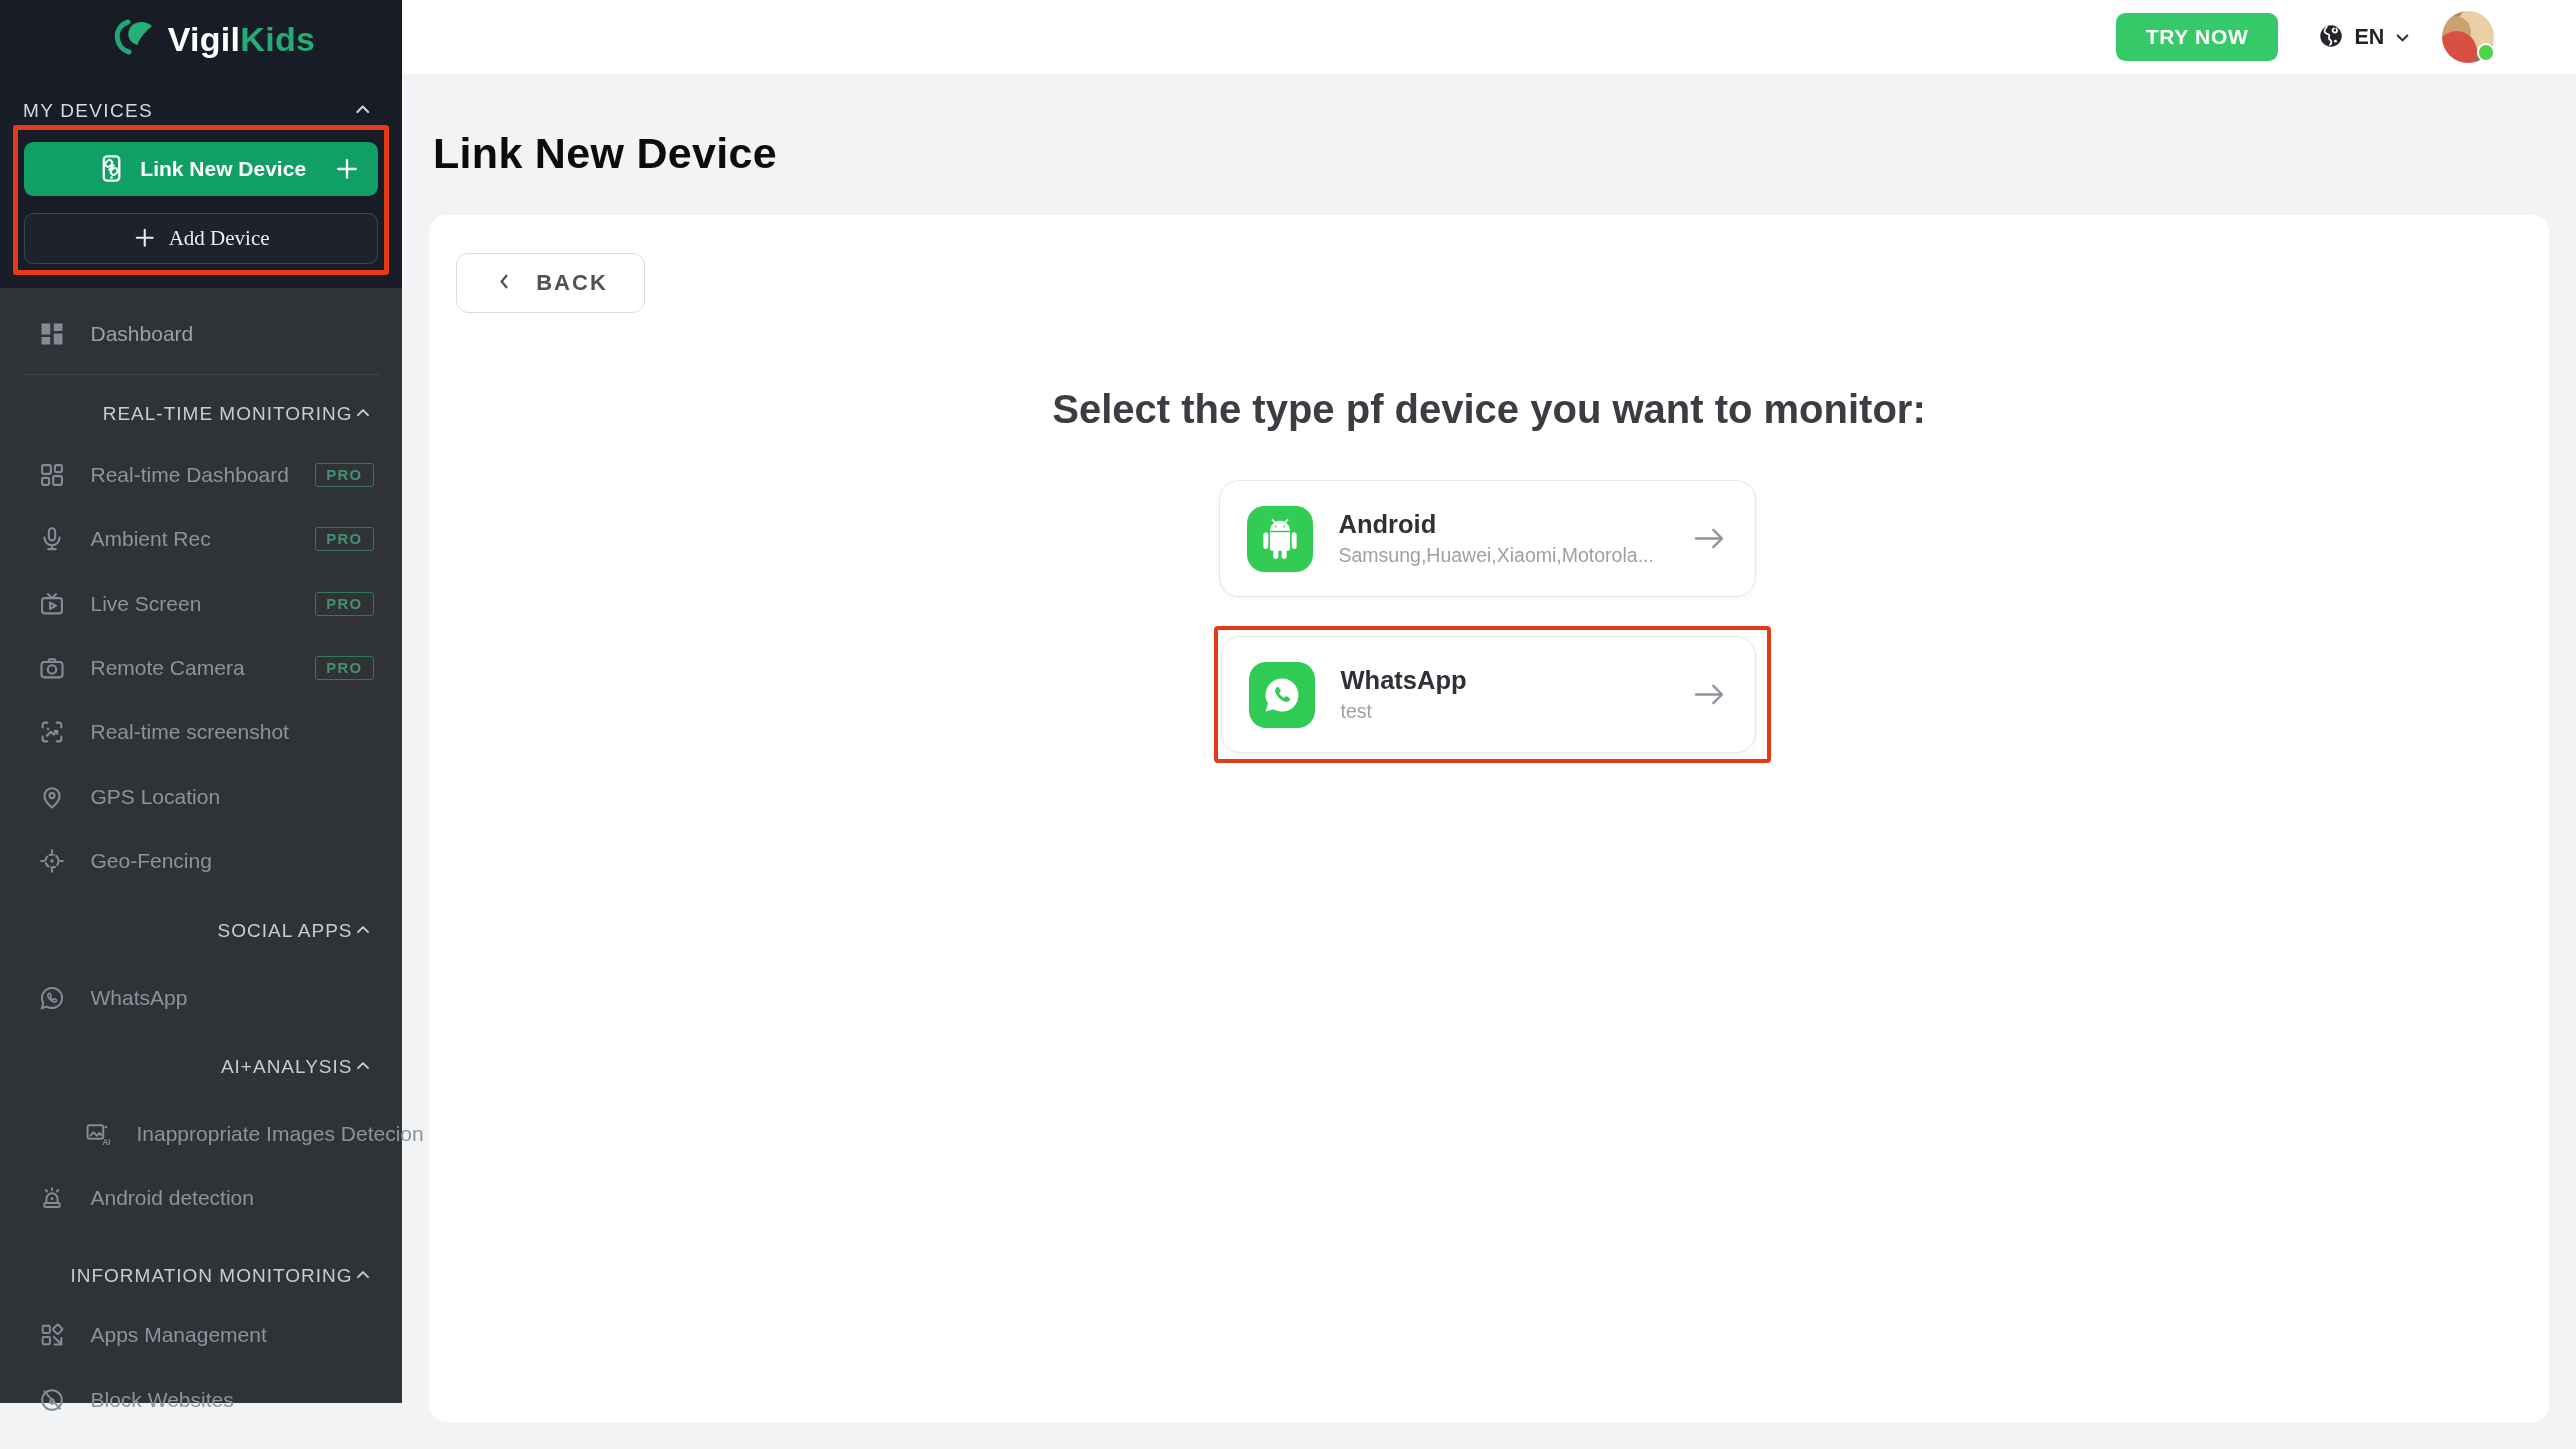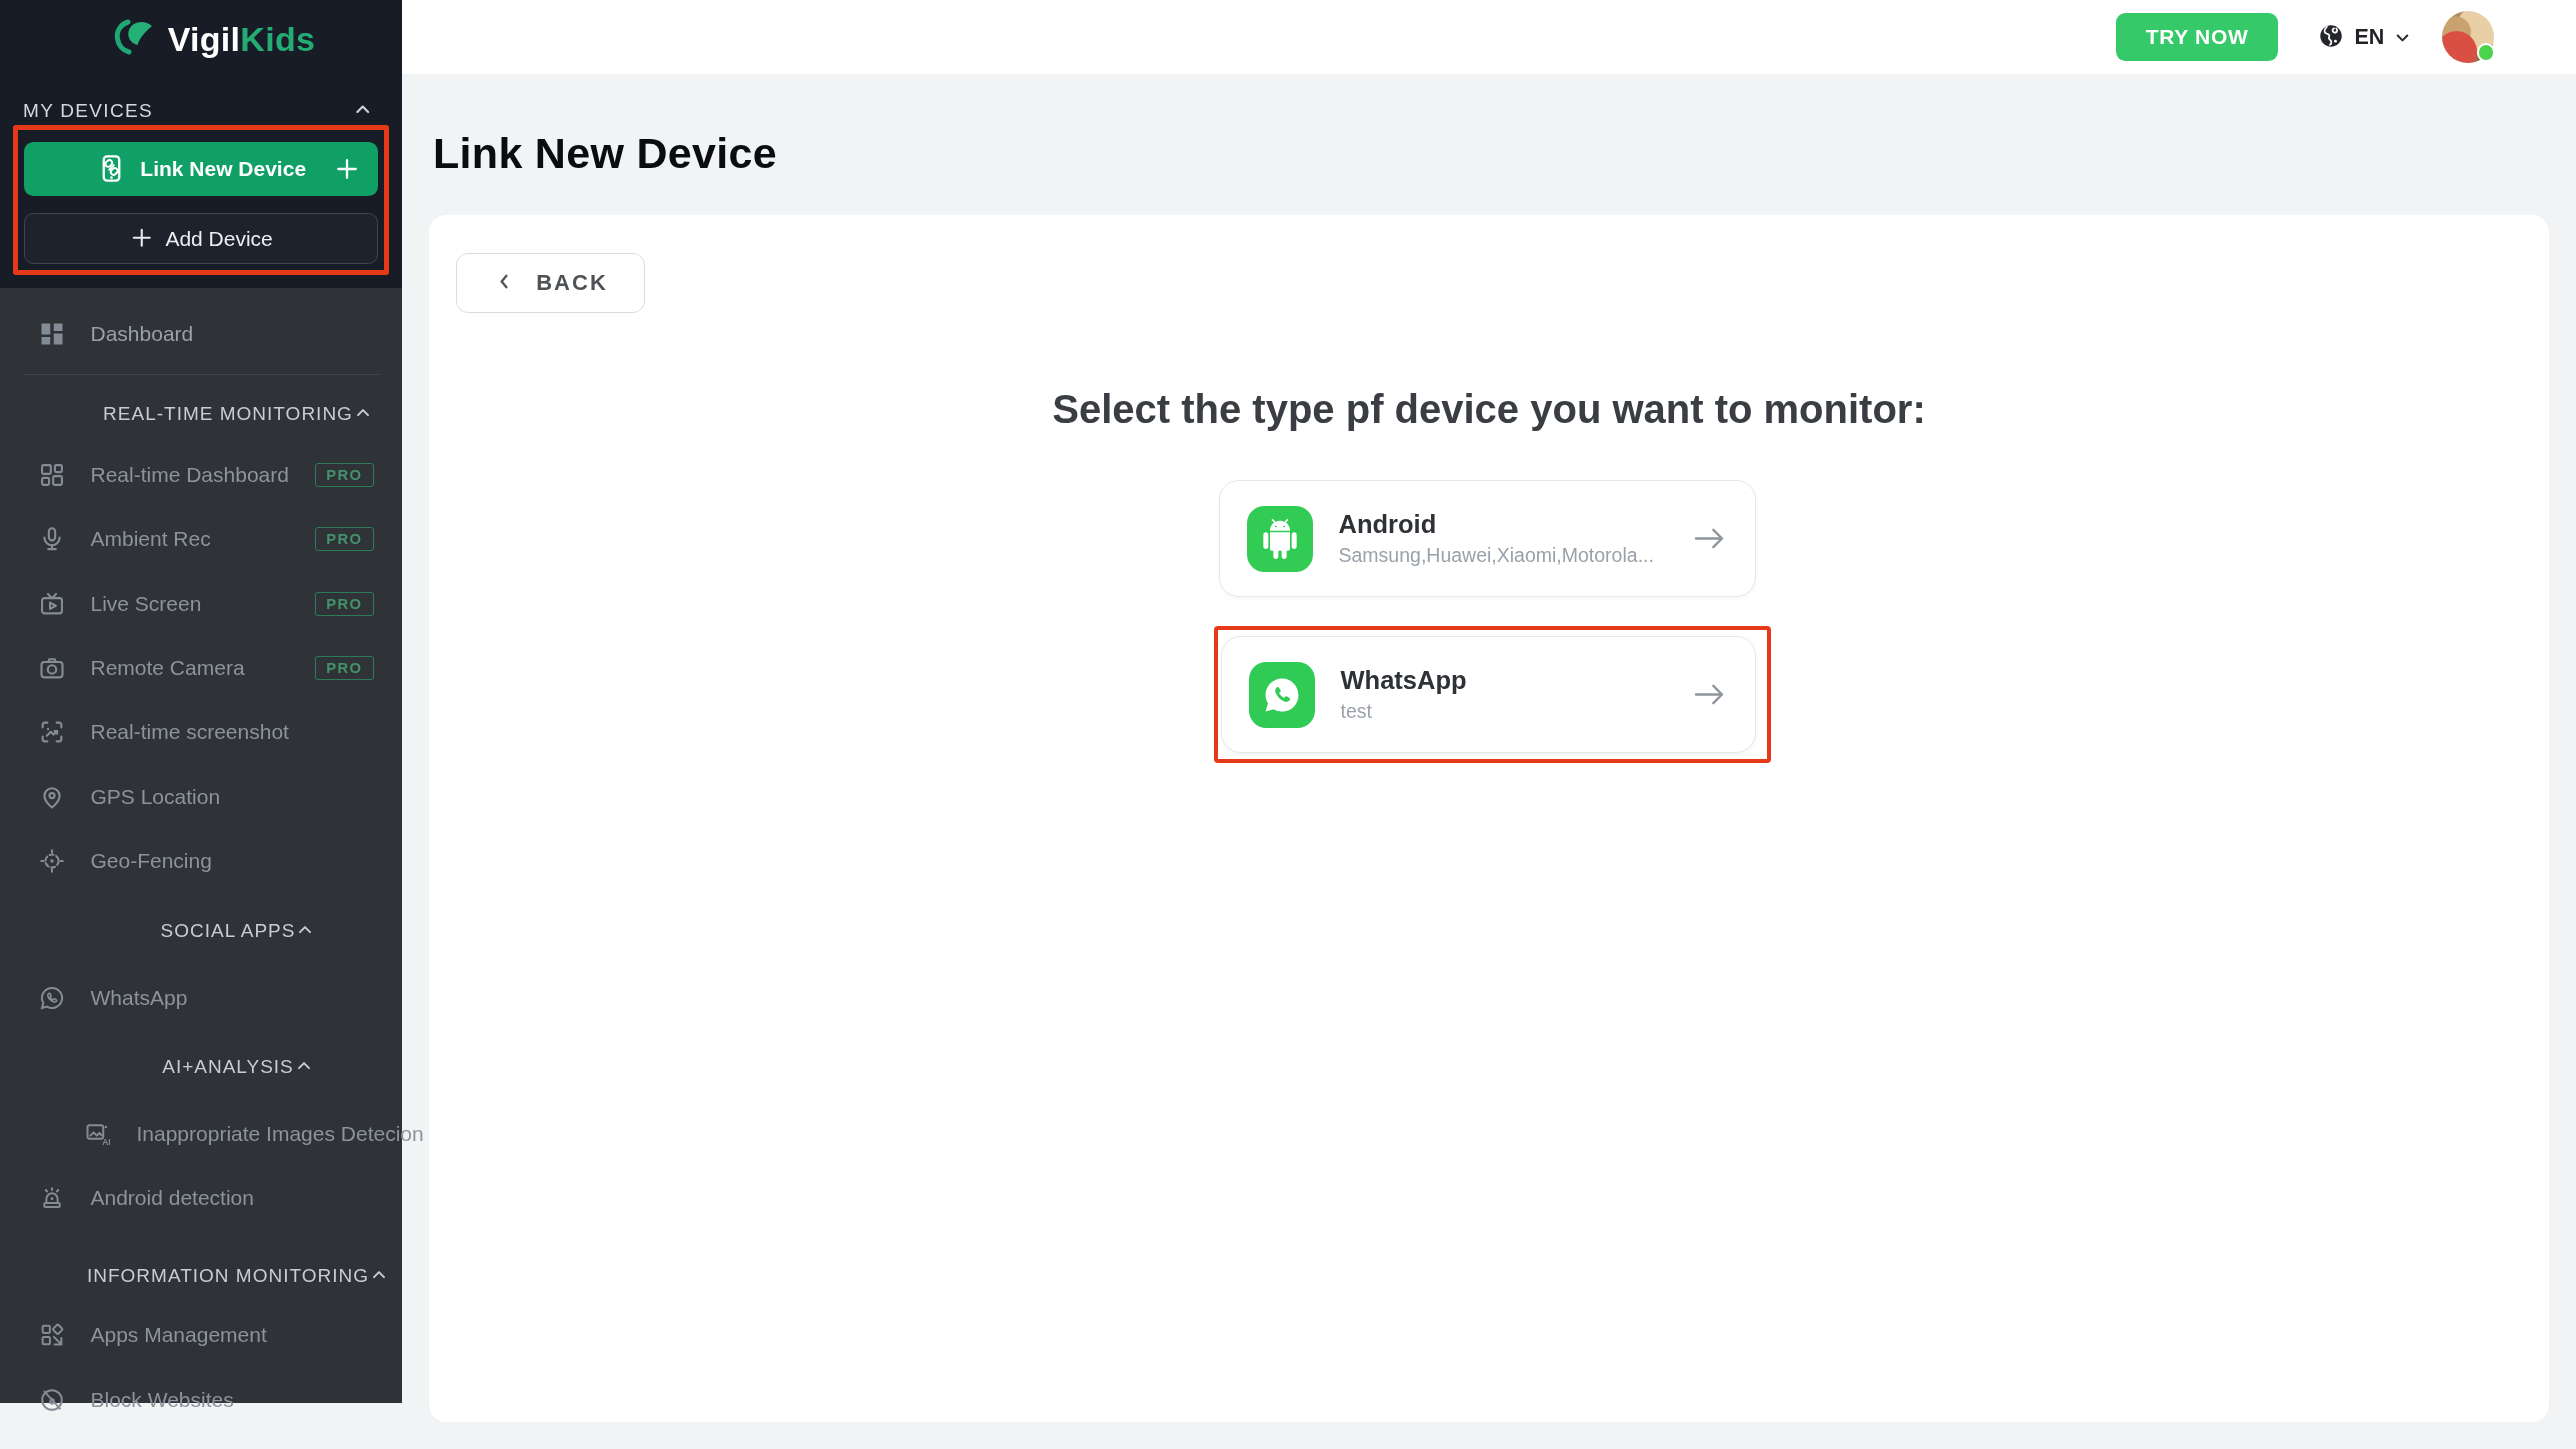--- a/index.html
+++ b/index.html
@@ -12,27 +12,27 @@
   .logo{position:absolute;left:113px;top:14.8px;display:flex;align-items:center;gap:6.7px;}
   .logo-text{font-size:34px;font-weight:800;color:#ffffff;letter-spacing:0.3px;}
   .logo-text .kids{color:#23ad74;}
   .mydev-row{position:absolute;left:23px;top:99px;width:350px;display:flex;align-items:center;justify-content:space-between;}
   .mydev-label{font-size:19px;color:#d5d9de;letter-spacing:1.3px;font-weight:500;}
   .anno{position:absolute;border:5.4px solid #e53917;box-sizing:border-box;z-index:5;pointer-events:none;}
   .anno-devices{left:13.4px;top:125px;width:376px;height:150px;border-radius:2.7px;}
   .btn-link-new{position:absolute;left:24px;top:142px;width:354px;height:54px;background:#10a066;border-radius:9.4px;display:flex;align-items:center;justify-content:center;gap:13.4px;color:#fff;}
   .btn-link-new .lbl{font-size:21px;font-weight:600;}
   .btn-link-new .plus{position:absolute;right:17.4px;top:50%;transform:translateY(-50%);display:flex;}
-  .btn-add{position:absolute;left:24px;top:213px;width:354px;height:51px;background:#1d222c;border:1.3px solid #40464f;box-sizing:border-box;border-radius:9.4px;display:flex;align-items:center;justify-content:center;gap:10.7px;color:#eceef1;}
+  .btn-add{position:absolute;left:24px;top:213px;width:354px;height:51px;background:#1d222c;border:1.3px solid #40464f;box-sizing:border-box;border-radius:9.4px;display:flex;align-items:center;justify-content:center;gap:10.7px;color:#eceef1;font-family:Liberation Serif, serif;}
   .btn-add .lbl{font-size:21px;font-weight:500;}
 
   .nav-row{position:absolute;left:0;width:402px;height:64px;display:flex;align-items:center;padding:0 28px 0 37px;box-sizing:border-box;color:#8d939c;}
   .nav-row .nicon{width:29.5px;height:29.5px;display:flex;align-items:center;justify-content:center;color:#858c95;flex:0 0 29.5px;}
   .nav-row .nlabel{font-size:21px;margin-left:24px;white-space:nowrap;}
-  .nav-head{position:absolute;left:0;width:402px;height:64px;display:flex;align-items:center;justify-content:center;padding:0 29.5px 0 23.5px;box-sizing:border-box;margin-left:40px;}
+  .nav-head{position:absolute;left:0;width:402px;height:64px;display:flex;align-items:center;justify-content:flex-end;padding:0 29.5px 0 23.5px;box-sizing:border-box;}
   .nav-head .hlabel{font-size:19px;color:#c9cdd3;letter-spacing:1px;font-weight:500;}
   .divider{position:absolute;left:23.5px;width:356px;height:0;border-top:1.3px solid #3f444b;}
   .pro{margin-left:auto;font-size:14.8px;font-weight:600;color:#43926c;border:1.3px solid #2f7a58;border-radius:3px;padding:3.4px 10.7px;letter-spacing:1.3px;line-height:1;}
 
   
   .topbar{position:absolute;left:402px;top:0;width:2174px;height:74px;background:#ffffff;display:flex;align-items:center;justify-content:flex-end;padding-right:82px;box-sizing:border-box;}
   .btn-trynow{height:48px;background:#35c96a;color:#fff;border:none;border-radius:9.4px;padding:0 29.5px;font-size:21px;font-weight:700;letter-spacing:0.7px;display:flex;align-items:center;font-family:inherit;}
   .lang-group{display:flex;align-items:center;margin-left:39px;}
   .lang-label{font-size:21.5px;font-weight:600;color:#1f2227;margin-left:9.4px;}
   .avatar-wrap{position:relative;width:52px;height:52px;margin-left:28px;}

